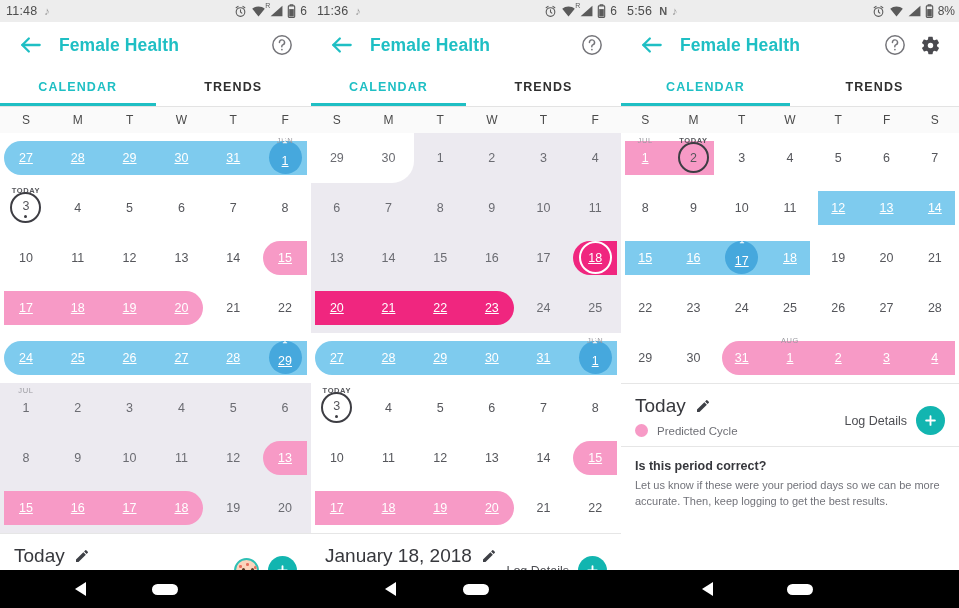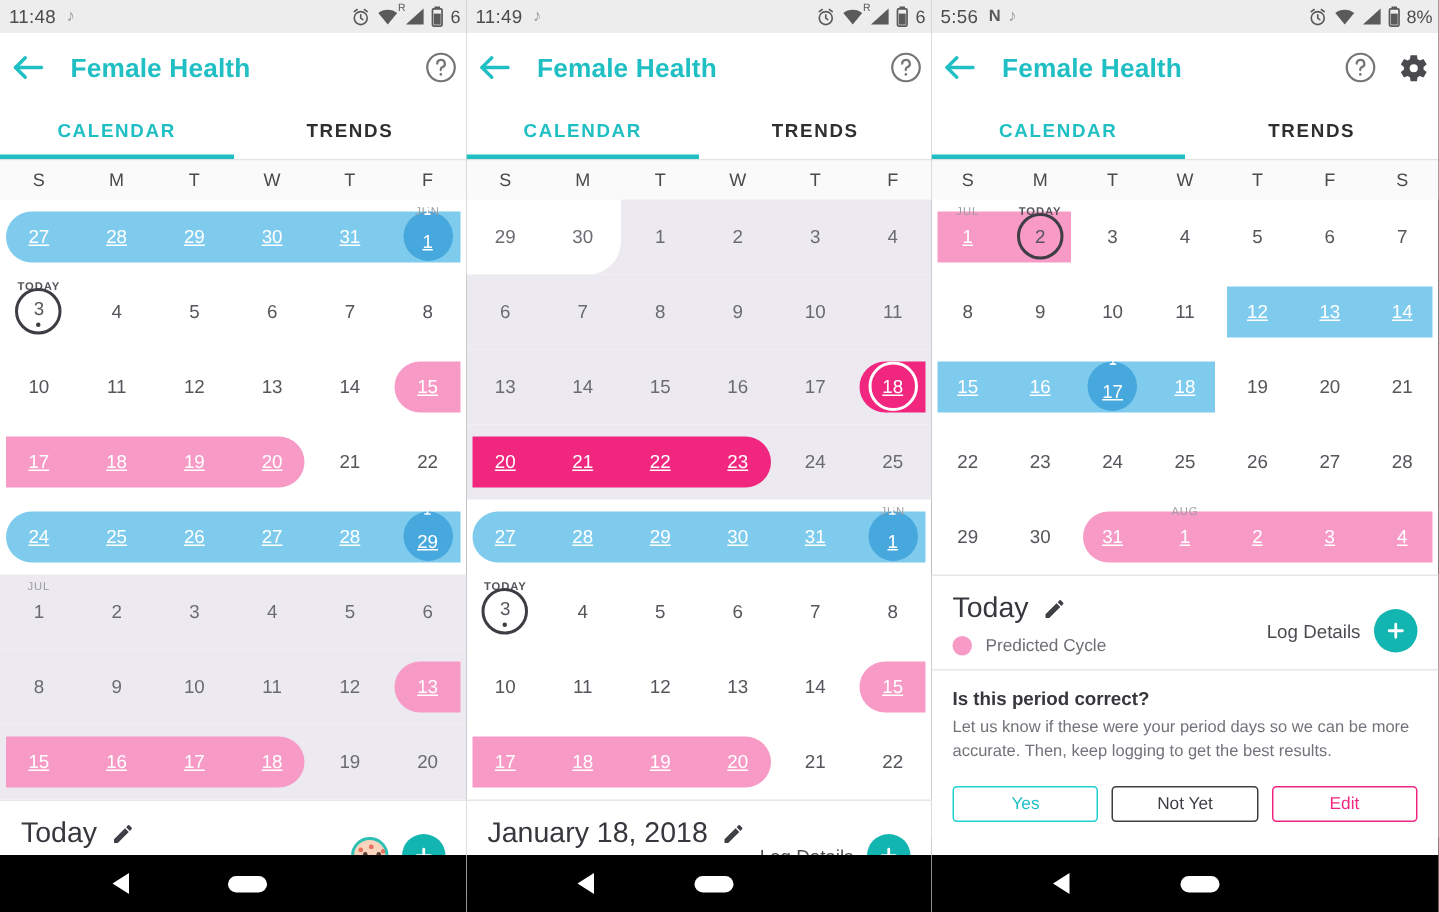--- a/index.html
+++ b/index.html
@@ -15,21 +15,21 @@
   .statusbar { height:22px; background:#ededed; display:flex; align-items:center;
                padding:0 6px; color:#5a5a5a; font-size:12px; position:relative; }
   .sb-time { font-size:12.5px; color:#4d4d4d; letter-spacing:.2px; }
   .sb-left-icons { display:flex; align-items:center; gap:5px; margin-left:7px; }
   .sb-right { position:absolute; right:4px; top:0; height:22px; display:flex;
               align-items:center; gap:4px; }
   .sb-pct { font-size:12px; color:#4d4d4d; }
   svg.ic { display:block; }
 
   
-  .appbar { height:46px; display:flex; align-items:center; padding:0 6px; background:#fff; }
+  .appbar { height:46px; display:flex; align-items:center; padding:0 18px; background:#fff; }
   .back { width:26px; height:26px; flex:0 0 auto; cursor:pointer; }
   .apptitle { color:#1fbfc4; font-size:17.5px; font-weight:bold; margin-left:15px;
               letter-spacing:.1px; white-space:nowrap; }
   .appbar-right { margin-left:auto; display:flex; align-items:center; gap:14px; }
   .help { width:22px; height:22px; }
   .gear { width:21px; height:21px; }
 
   
   .tabs { height:38px; display:flex; background:#fff; position:relative; }
   .tab { flex:1; display:flex; align-items:center; justify-content:center;
@@ -407,21 +407,21 @@
           </div>
     </div>
   </div>
       <div class="navbar">
       <span class="nav-back"></span>
       <span class="nav-home"></span>
     </div>
     </div>
     <div class="screen" id="panel2">
     <div class="statusbar">
-    <span class="sb-time">11:49</span>
+    <span class="sb-time">11:36</span>
     <span class="sb-left-icons">
 
       <span style="color:#9a9a9a;font-size:11px">♪</span>
     </span>
     <span class="sb-right">
       <span>
             <svg class="ic " width="13" height="13" viewBox="0 0 24 24" fill="none" stroke="#5a5a5a" stroke-width="2">
               <circle cx="12" cy="13" r="8"></circle>
               <path d="M12 9v4l2.5 2M4 5l3.5-2.5M20 5l-3.5-2.5" stroke-linecap="round"></path>
             </svg>
@@ -921,24 +921,19 @@
       <div class="fab">
             <svg class="ic " width="15" height="15" viewBox="0 0 24 24" fill="none" stroke="#fff" stroke-width="3" stroke-linecap="round">
               <path d="M12 5v14M5 12h14"></path>
             </svg>
           </div>
     </div>
   </div>
       <div class="confirm">
       <h4>Is this period correct?</h4>
       <p>Let us know if these were your period days so we can be more accurate. Then, keep logging to get the best results.</p>
-      <div class="btnrow">
-          <div class="btn yes">Yes</div>
-          <div class="btn notyet">Not Yet</div>
-          <div class="btn edit">Edit</div>
-        </div>
     </div>
       <div class="navbar">
       <span class="nav-back"></span>
       <span class="nav-home"></span>
     </div>
     </div>
   </div>
 
 </body></html>

